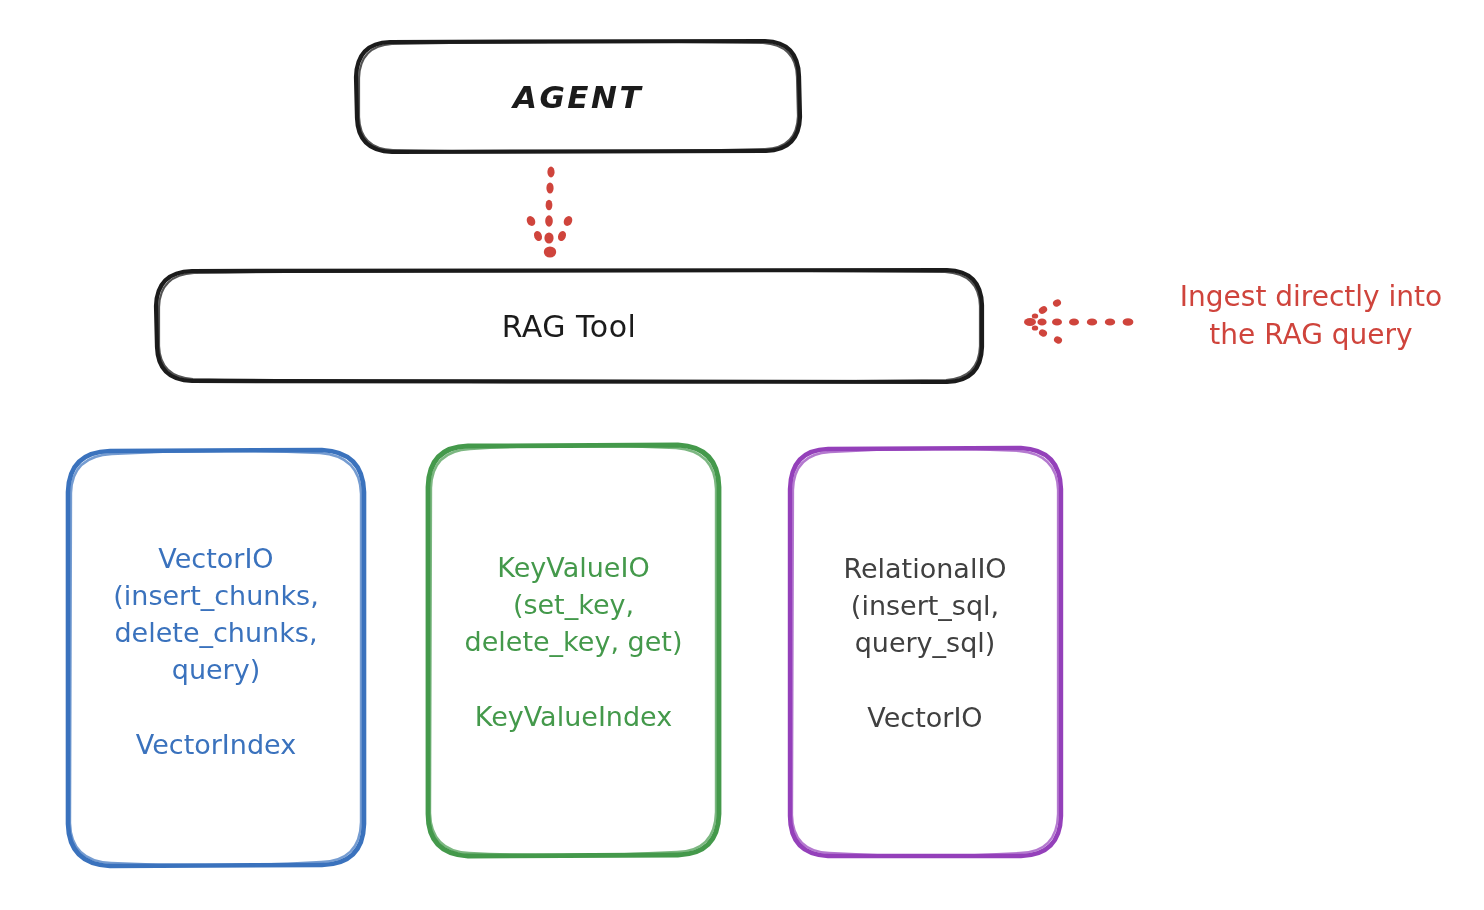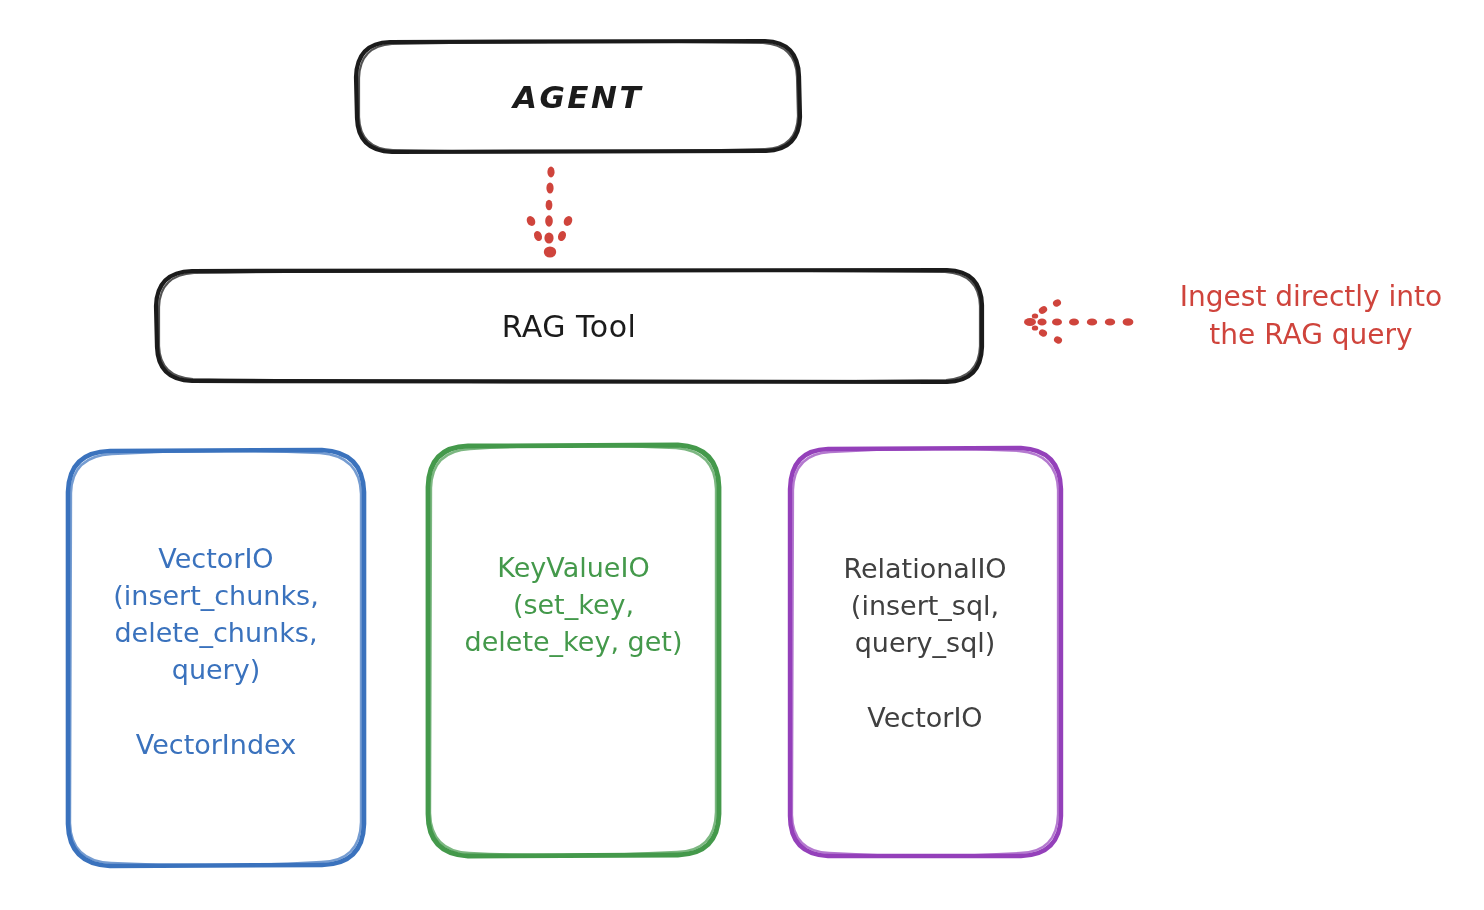--- a/index.html
+++ b/index.html
@@ -202,20 +202,21 @@
 (insert_chunks,
 delete_chunks,
 query)</div>
     <div class="index">VectorIndex</div>
   </div>
 
   <div class="card-label card-keyvalue">
     <div class="api">KeyValueIO
 (set_key,
 delete_key, get)</div>
+    <div class="index">KeyValueIndex</div>
   </div>
 
   <div class="card-label card-relational">
     <div class="api">RelationalIO
 (insert_sql,
 query_sql)</div>
     <div class="index">VectorIO</div>
   </div>
 
   <div class="annotation">Ingest directly into

